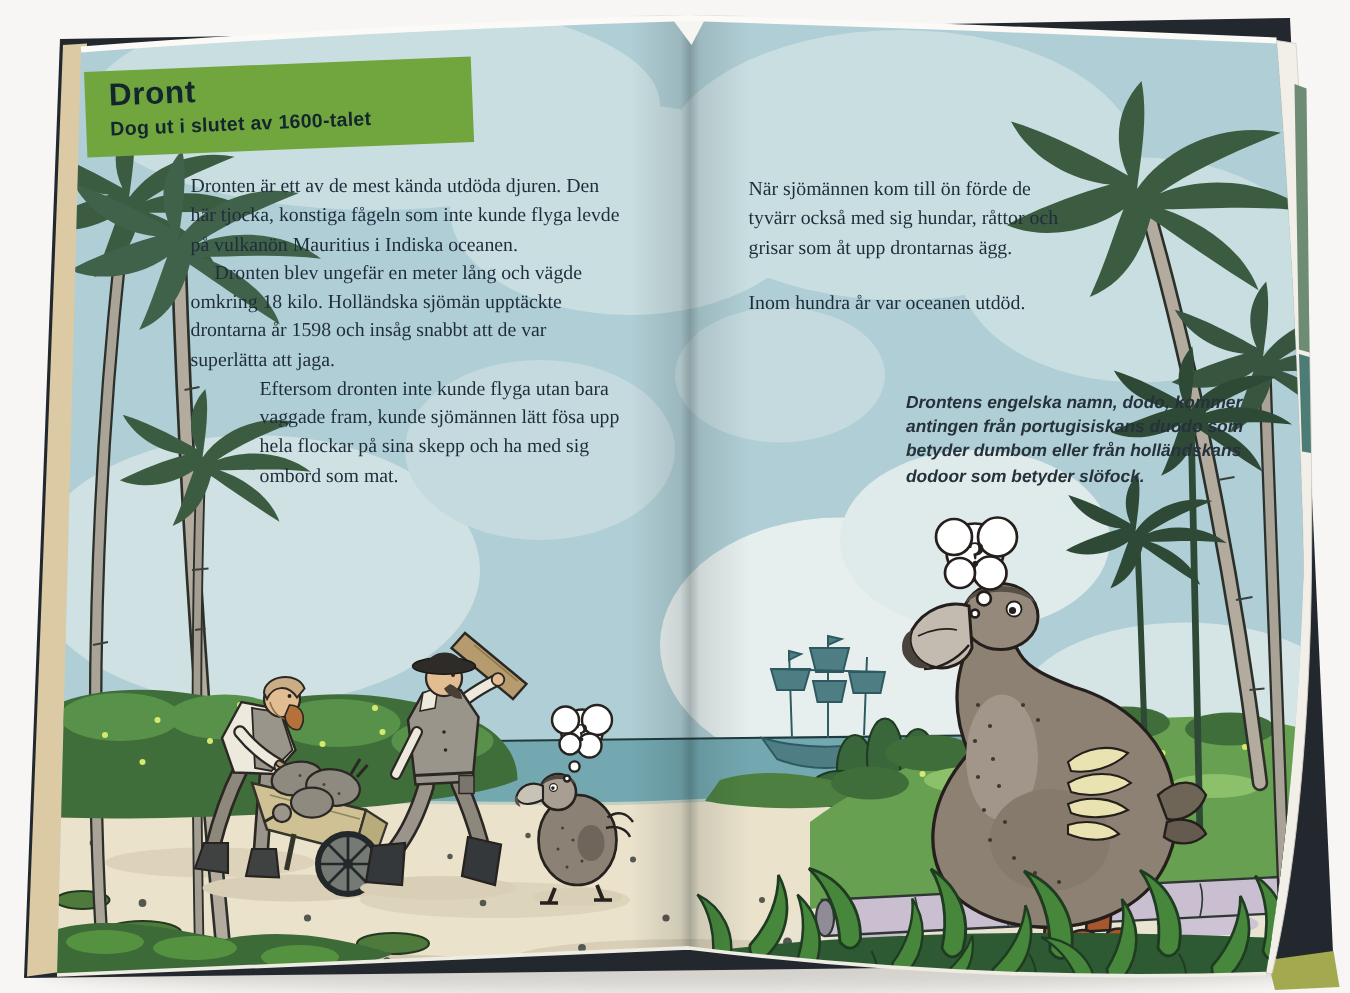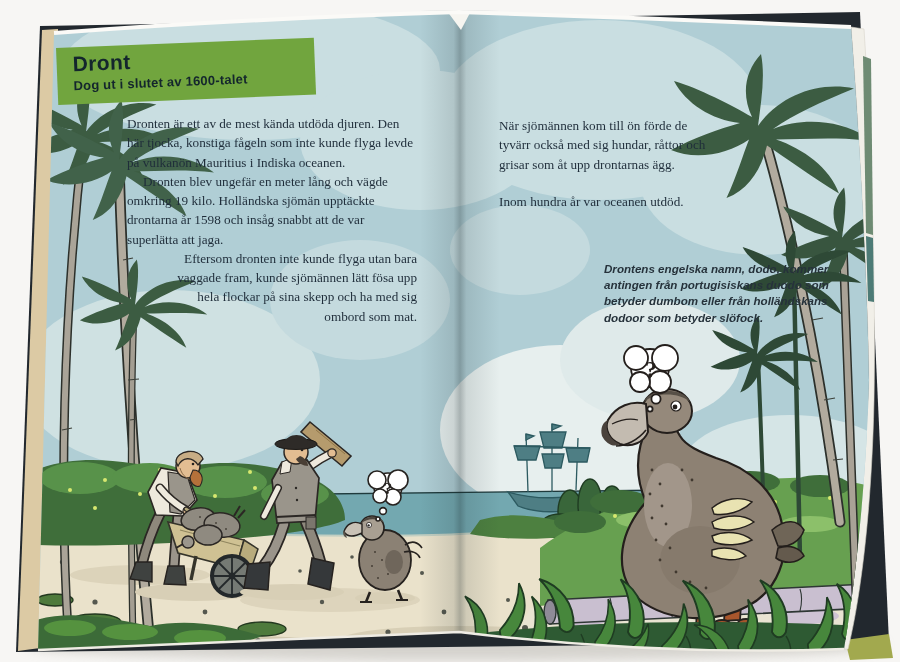--- a/index.html
+++ b/index.html
@@ -9,21 +9,21 @@
   .overlay{position:absolute;z-index:5;}
   .title-box{left:56px;top:48px;width:258px;height:57px;background:#71a53e;
              transform:rotate(-2.3deg);transform-origin:left top;
              padding:6px 0 0 16px;box-sizing:border-box;
              font-family:"Liberation Sans",sans-serif;color:#14262d;}
   .title-box h1{margin:0;font-size:21px;font-weight:bold;letter-spacing:.4px;line-height:1.05;}
   .title-box .sub{font-size:13px;font-weight:bold;margin-top:3px;letter-spacing:.2px;}
   .body-text{color:#1f2d3a;font-size:13.2px;line-height:1.46;}
   .body-text p{margin:0;}
   .body-text p.indent{text-indent:16px;}
-  .body-text p.centered{text-align:right;text-indent:0;padding-left:46px;}
+  .body-text p.centered{text-align:left;text-indent:0;padding-left:46px;}
   .left-text{left:127px;top:114px;width:290px;font-family:Liberation Serif, serif;}
   .right-text{left:499px;top:116px;width:208px;}
   .right-text p.mt{margin-top:18px;}
   .caption{left:604px;top:261px;width:244px;font-family:"Liberation Sans",sans-serif;
            font-style:italic;font-size:11.6px;line-height:1.4;color:#26323b;font-weight:bold;}
   .q{font-family:"Liberation Serif",serif;font-weight:bold;}
 </style>
 </head>
 <body>
 
@@ -490,21 +490,21 @@
   <path d="M38,650 C190,644 330,638 459,632 C575,646 710,654 844,649" fill="none" stroke="#efece4" stroke-width="2.5"></path>
 </svg>
 
 <div class="overlay title-box">
   <h1>Dront</h1>
   <div class="sub">Dog ut i slutet av 1600-talet</div>
 </div>
 
 <div class="overlay body-text left-text">
   <p>Dronten är ett av de mest kända utdöda djuren. Den här tjocka, konstiga fågeln som inte kunde flyga levde på vulkanön Mauritius i Indiska oceanen.</p>
-  <p class="indent">Dronten blev ungefär en meter lång och vägde omkring 19 kilo. Holländska sjömän upptäckte drontarna år 1598 och insåg snabbt att de var superlätta att jaga.</p>
+  <p class="indent">Dronten blev ungefär en meter lång och vägde omkring 18 kilo. Holländska sjömän upptäckte drontarna år 1598 och insåg snabbt att de var superlätta att jaga.</p>
   <p class="centered">Eftersom dronten inte kunde flyga utan bara vaggade fram, kunde sjömännen lätt fösa upp hela flockar på sina skepp och ha med sig ombord som mat.</p>
 </div>
 
 <div class="overlay body-text right-text">
   <p>När sjömännen kom till ön förde de tyvärr också med sig hundar, råttor och grisar som åt upp drontarnas ägg.</p>
   <p class="mt">Inom hundra år var oceanen utdöd.</p>
 </div>
 
 <div class="overlay caption">Drontens engelska namn, dodo, kommer antingen från portugisiskans duodo som betyder dumbom eller från holländskans dodoor som betyder slöfock.</div>
 

